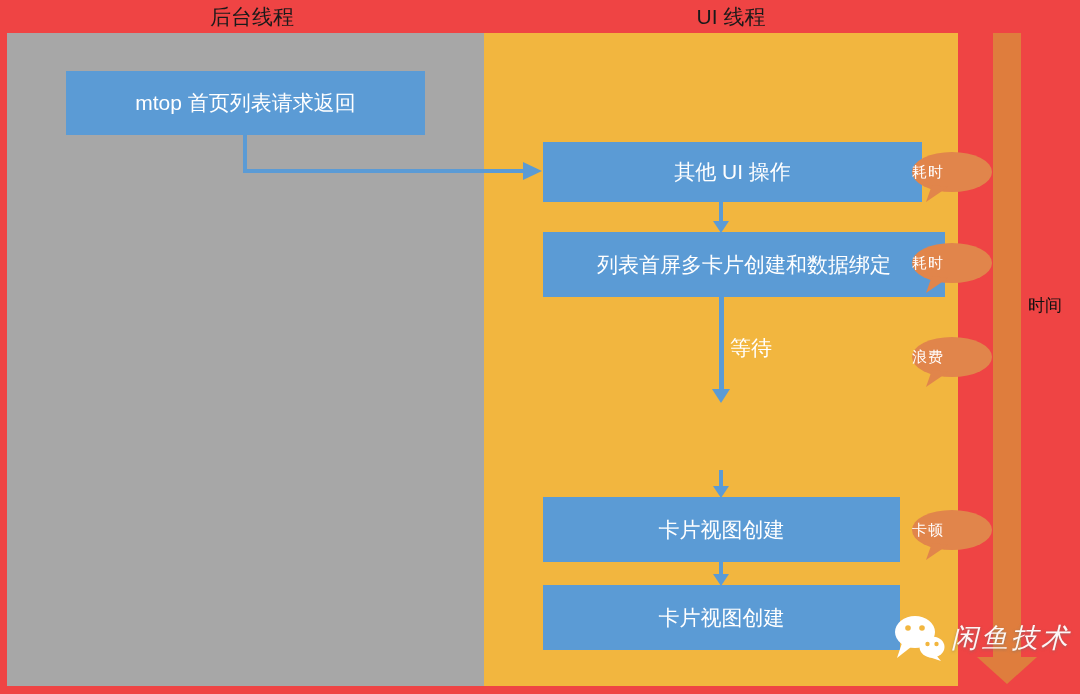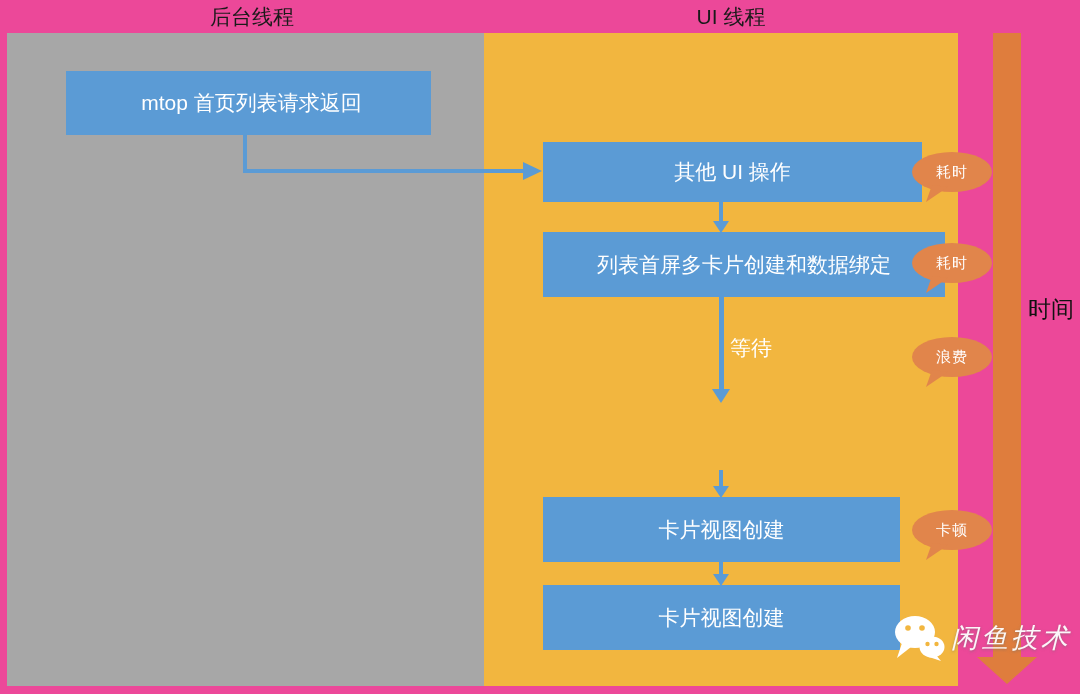--- a/index.html
+++ b/index.html
@@ -1,43 +1,43 @@
 <!DOCTYPE html>
 <html><head>
 <meta charset="utf-8">
 <style>
   html,body{margin:0;padding:0;}
   body{font-family:"Liberation Sans","DejaVu Sans",sans-serif;}
-  #canvas{position:relative;width:1080px;height:694px;background:#ec4899;overflow:hidden;}
+  #canvas{position:relative;width:1080px;height:694px;background:#ef4444;overflow:hidden;}
   .lane-label{position:absolute;top:3px;transform:translateX(-50%);font-size:21px;color:#1a1a1a;font-weight:500;white-space:nowrap;}
   .panel{position:absolute;top:33px;height:653px;}
   .panel-gray{left:7px;width:477px;background:#a7a7a7;}
   .panel-yellow{left:484px;width:474px;background:#f2b63f;}
   .box{position:absolute;background:#5b9bd5;color:#ffffff;display:flex;align-items:center;justify-content:center;font-size:21px;white-space:nowrap;}
-  .box-mtop{left:66px;top:71px;width:359px;height:64px;padding-left:6px;}
+  .box-mtop{left:66px;top:71px;width:359px;height:64px;}
   .box-1{left:543px;top:142px;width:379px;height:60px;}
   .box-2{left:543px;top:232px;width:402px;height:65px;}
   .box-3{left:543px;top:405px;width:357px;height:65px;}
   .box-4{left:543px;top:497px;width:357px;height:65px;}
   .box-5{left:543px;top:585px;width:357px;height:65px;}
   .line{position:absolute;background:#5b9bd5;}
   .conn-v{left:243px;top:135px;width:4px;height:36px;}
   .conn-h{left:243px;top:169px;width:280px;height:4px;}
   .conn-head{position:absolute;left:523px;top:162px;width:0;height:0;border-top:9px solid transparent;border-bottom:9px solid transparent;border-left:19px solid #5b9bd5;}
   .v-line{width:4px;left:719px;}
   .v-line-thick{width:5px;left:719px;}
   .down-head{position:absolute;left:713px;width:0;height:0;border-left:8px solid transparent;border-right:8px solid transparent;border-top:12px solid #5b9bd5;}
   .down-head-big{position:absolute;left:712px;width:0;height:0;border-left:9px solid transparent;border-right:9px solid transparent;border-top:14px solid #5b9bd5;}
   .wait-label{position:absolute;left:730px;top:334px;font-size:21px;color:#ffffff;}
-  .callout{position:absolute;left:912px;width:80px;height:40px;background:#e1854b;border-radius:50%;display:flex;align-items:center;justify-content:center;color:#ffffff;font-size:15px;letter-spacing:1px;}
+  .callout{position:absolute;left:912px;width:80px;height:40px;background:#e1854b;border-radius:50%;display:flex;align-items:center;color:#ffffff;font-size:15px;letter-spacing:1px;}
   .callout svg.tail{position:absolute;left:12px;top:33px;}
   .co-1{top:152px;} .co-2{top:243px;} .co-3{top:337px;} .co-4{top:510px;}
   .time-bar{position:absolute;left:993px;top:33px;width:28px;height:624px;background:#df7d3d;}
   .time-head{position:absolute;left:977px;top:657px;width:0;height:0;border-left:30px solid transparent;border-right:30px solid transparent;border-top:27px solid #df7d3d;}
-  .time-label{position:absolute;left:1028px;top:294px;font-size:23px;color:#111111;white-space:nowrap;}
+  .time-label{position:absolute;left:1028px;top:294px;font-size:17px;color:#111111;white-space:nowrap;}
   .watermark{position:absolute;left:893px;top:615px;display:flex;align-items:center;gap:6px;font-style:italic;}
   .watermark-text{font-size:27px;font-weight:500;letter-spacing:3px;color:rgba(255,255,255,0.95);text-shadow:0 1px 3px rgba(110,110,110,0.6);white-space:nowrap;}
 </style>
 </head>
 <body>
 
 <div id="canvas">
 
   <div class="lane-label" style="left:252px;">后台线程</div>
   <div class="lane-label" style="left:731px;">UI 线程</div>

